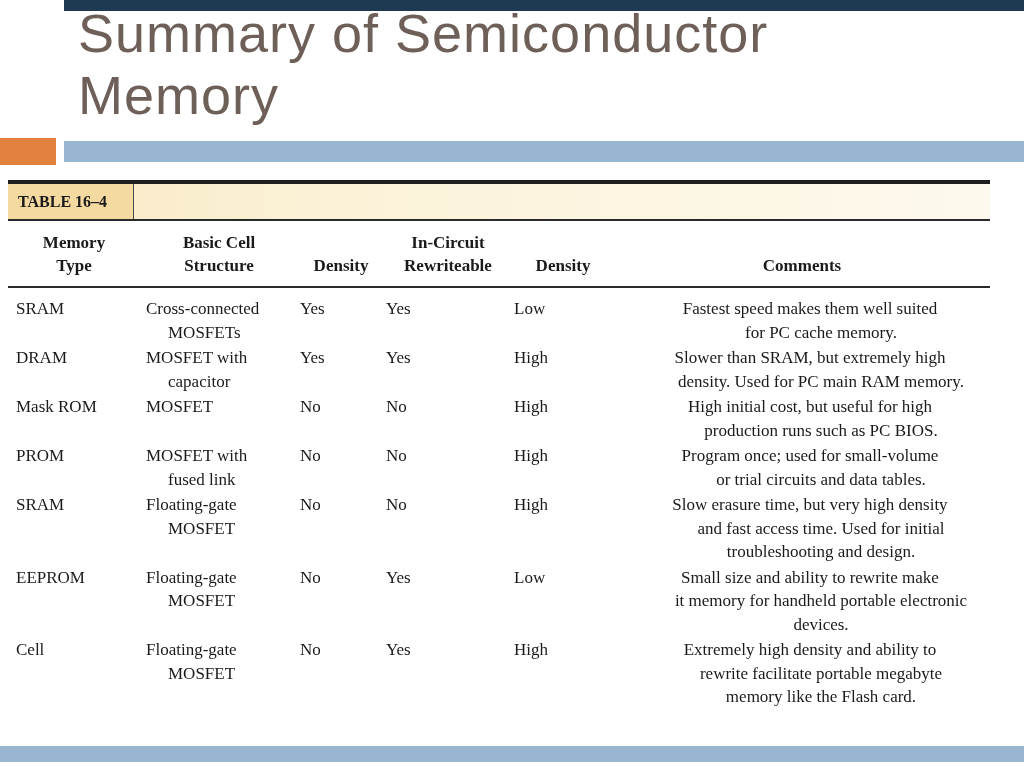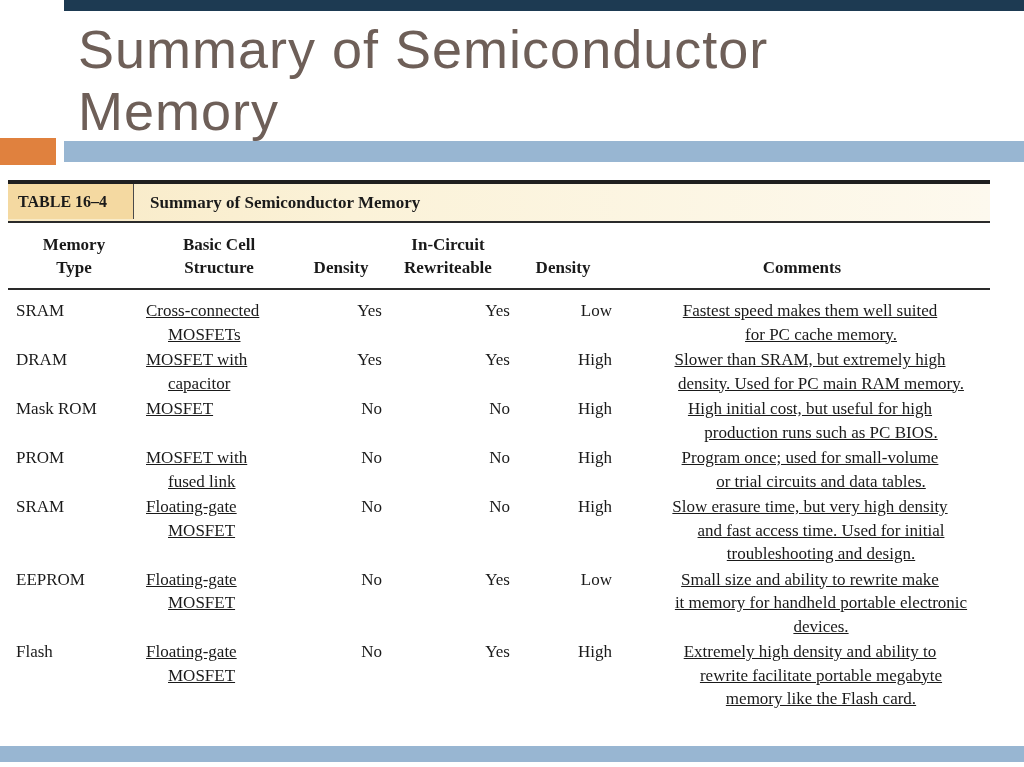--- a/index.html
+++ b/index.html
@@ -25,35 +25,35 @@
     position:absolute; top:141px; left:64px; right:0; height:21px;
     background:#98b6d2;
   }
   .bottom-bar {
     position:absolute; top:746px; left:0; right:0; height:16px;
     background:#98b6d2;
   }
 
   
   .slide-title {
-    position:absolute; top:18px; left:78px; width:930px;
+    position:absolute; top:2px; left:78px; width:930px;
     font-family:"Liberation Sans", sans-serif;
     font-size:54px; line-height:62px; letter-spacing:1px;
     font-weight:400;
     color:#6e5f58;
   }
 
   
   .table-wrap {
     position:absolute; top:180px; left:8px; width:982px;
     border-top:4px solid #1f1f1f;
     background:#ffffff;
   }
   .t-strip {
-    display:flex; align-items:flex-start;
+    display:flex; align-items:center;
     background:linear-gradient(90deg,#f8e9c4 0%, #fbf2d8 35%, #fdf9ee 100%);
     border-bottom:2px solid #2a2a2a;
   }
   .t-label {
     flex:0 0 126px;
     padding:9px 10px 8px 10px;
     font-weight:bold; font-size:16px;
     background:#f4d9a1;
     border-right:1px solid #4a4a4a;
     white-space:nowrap;
@@ -80,41 +80,40 @@
   .pre { white-space:pre-line; }
 
   tbody td {
     font-size:17px; line-height:23.5px;
     vertical-align:top;
     padding:1px 2px 1px 2px;
   }
   tbody tr:first-child td { padding-top:9px; }
   td.col-type    { padding-left:8px; text-align:left;margin-top:8px; }
   td.col-struct  { padding-left:6px; text-align:left; }
-  td.col-center  { text-align:right;margin-top:17px; }
+  td.col-center  { text-align:left;margin-top:17px; }
   td.col-comments{ padding-left:18px; text-align:center; }
-  .hang { padding-left:22px; text-indent:-22px;text-decoration:underline; }
+  .hang { padding-left:22px; text-indent:-22px; }
 </style>
 </head>
 <body>
 
 <div class="top-bar"></div>
 
 <div class="slide-title">
   <div>Summary of Semiconductor</div>
   <div>Memory</div>
 </div>
 
 <div class="accent-orange"></div>
 <div class="accent-blue"></div>
 
 <div class="table-wrap">
   <div class="t-strip">
     <div class="t-label">TABLE 16–4</div>
-    <div class="t-title">Summary of Semiconductor Memory</div>
   </div>
 
   <table>
     <colgroup>
       <col class="c1">
         <col class="c2">
         <col class="c3">
         <col class="c4">
         <col class="c5">
         <col class="c6">
@@ -224,21 +223,21 @@
         <td class="col-center">No</td>
         <td class="col-center">Yes</td>
         <td class="col-center">Low</td>
         <td class="col-comments">
             <div class="hang pre">Small size and ability to rewrite make
 it memory for handheld portable electronic
 devices.</div>
           </td>
       </tr>
       <tr>
-        <td class="col-type">Flash</td>
+        <td class="col-type">Cell</td>
         <td class="col-struct">
             <div class="hang pre">Floating-gate
 MOSFET</div>
           </td>
         <td class="col-center">No</td>
         <td class="col-center">Yes</td>
         <td class="col-center">High</td>
         <td class="col-comments">
             <div class="hang pre">Extremely high density and ability to
 rewrite facilitate portable megabyte

